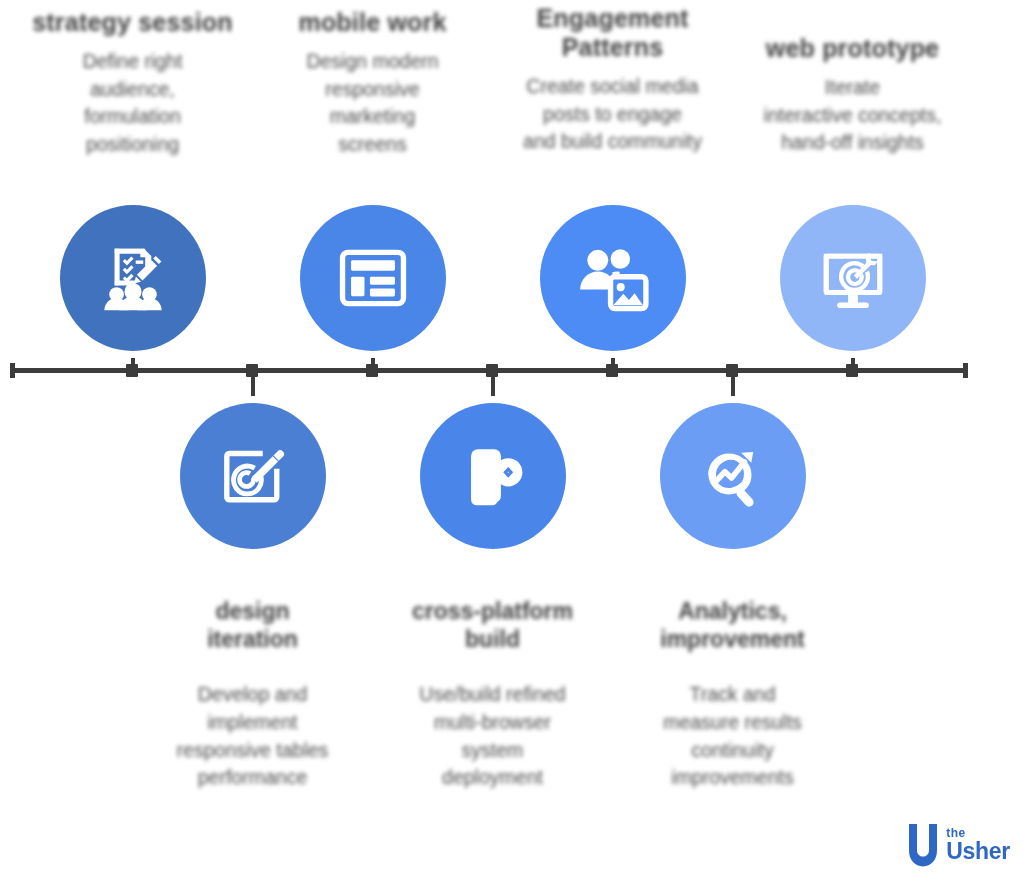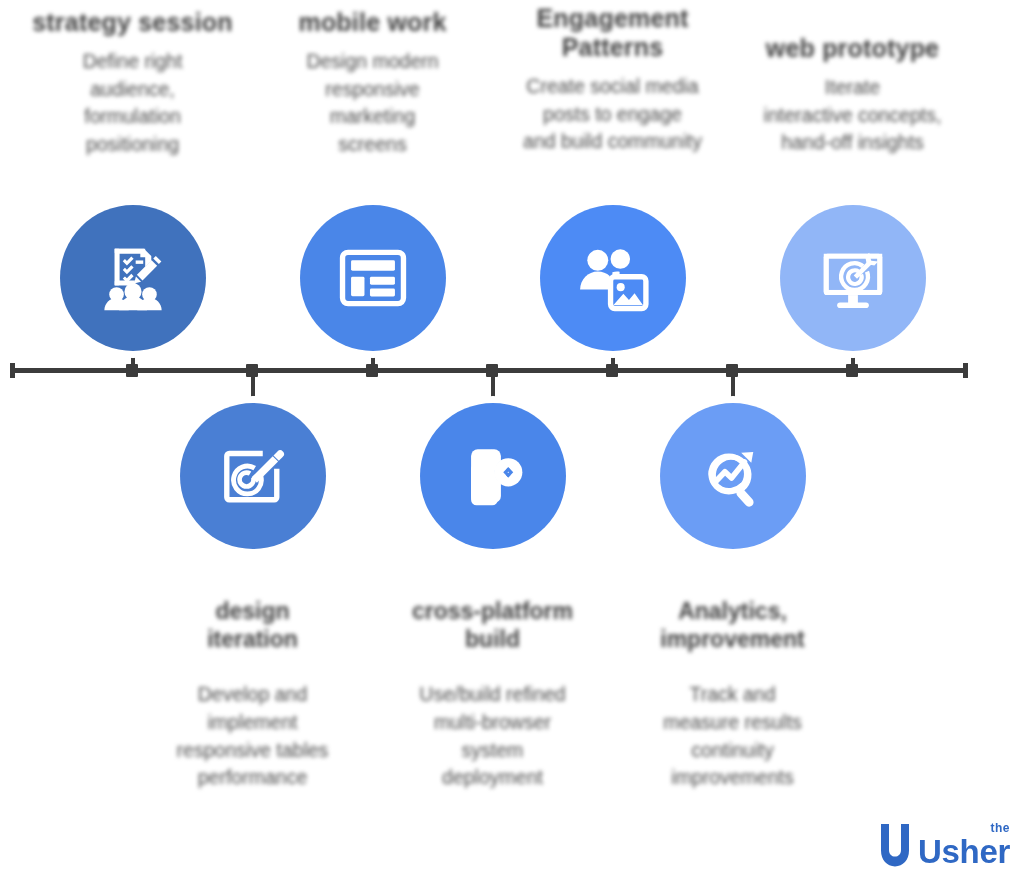--- a/index.html
+++ b/index.html
@@ -120,40 +120,39 @@
   }
 
   
   #logo {
     position: absolute;
     right: 18px;
     bottom: 14px;
     display: flex;
     align-items: center;
     gap: 6px;
-    text-align: right;
   }
   #logo .mark {
     position: relative;
     width: 34px;
     height: 46px;
   }
   #logo .word {
     display: flex;
     flex-direction: column;
     line-height: 1;
   }
   #logo .word .small {
     font-size: 12px;
     font-weight: bold;
     color: #2f68c4;
     letter-spacing: 0.5px;
   }
   #logo .word .big {
-    font-size: 33px;
+    font-size: 23px;
     font-weight: bold;
     color: #2f68c4;
     letter-spacing: -0.3px;
     margin-top: 1px;
   }
 </style>
 </head>
 <body>
 
 <div id="stage">

